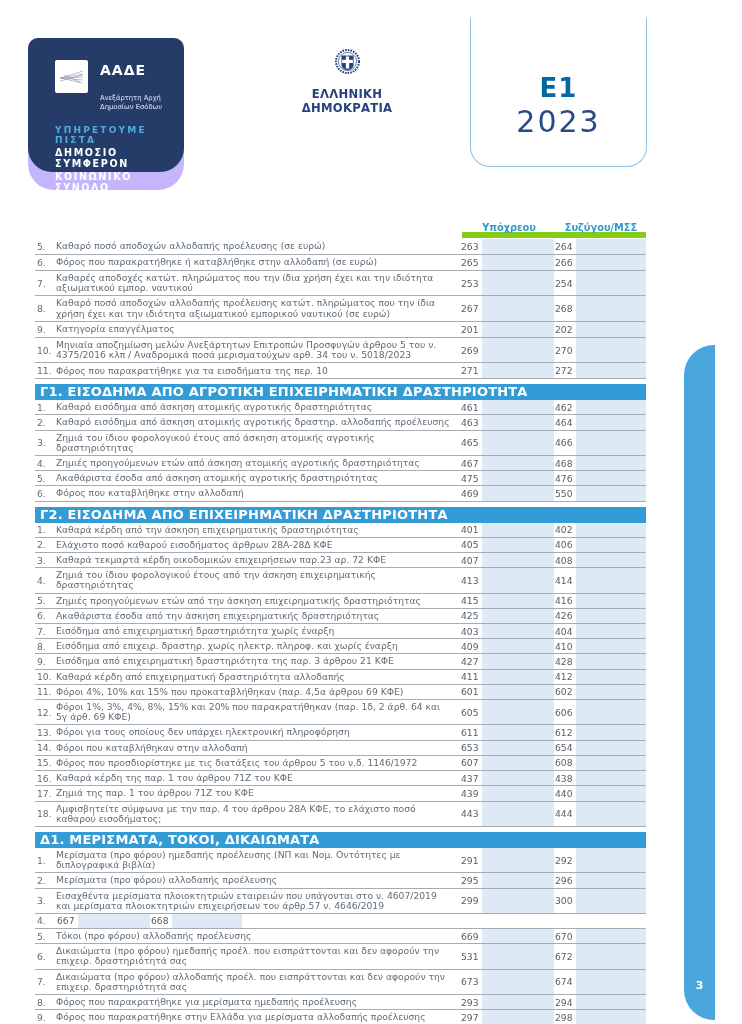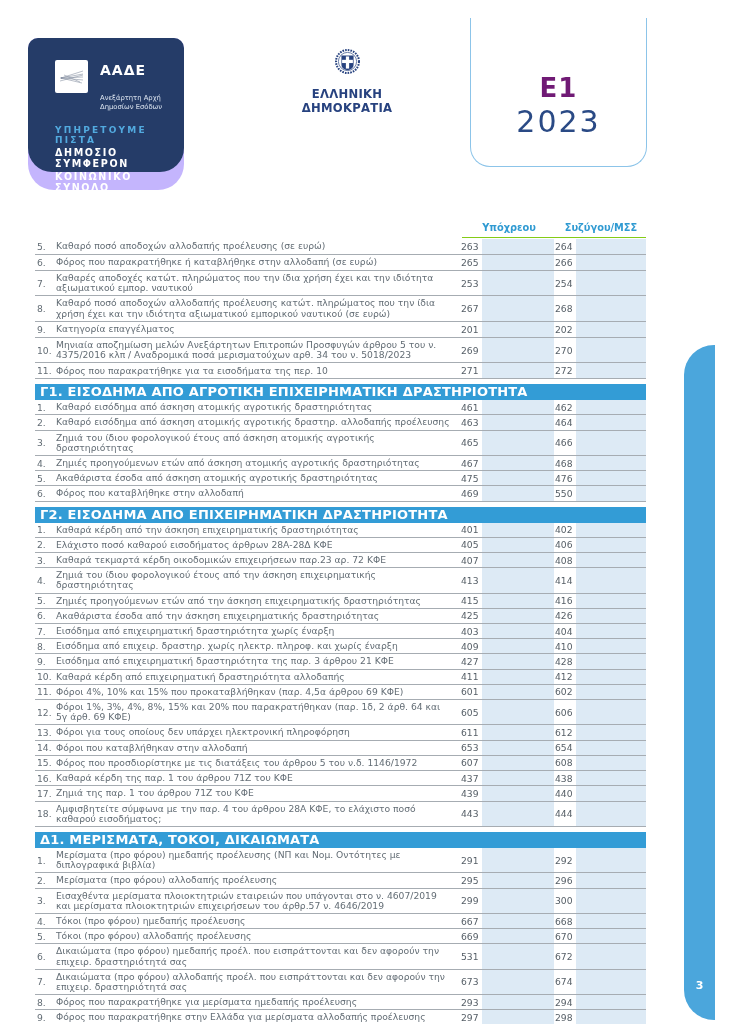--- a/index.html
+++ b/index.html
@@ -35,28 +35,28 @@
   .republic { position:absolute; left:270px; top:48px; width:154px; text-align:center; }
   .republic-title { font-size:11.6px; font-weight:bold; color:#27427F; letter-spacing:0.3px; margin-top:8px; }
 
   
   .form-box {
     position:absolute; left:470px; top:18px; width:177px; height:149px;
     border-left:1.5px solid #8CC4E9; border-right:1.5px solid #8CC4E9; border-bottom:1.5px solid #8CC4E9;
     border-radius:0 0 20px 20px;
     display:flex; flex-direction:column; align-items:center; justify-content:center; padding-top:28px;
   }
-  .form-code { font-size:26px; font-weight:bold; color:#701a75; letter-spacing:1px; }
+  .form-code { font-size:26px; font-weight:bold; color:#0369a1; letter-spacing:1px; }
   .form-year { font-size:30px; font-weight:400; color:#2A4A85; letter-spacing:2px; margin-top:1px; }
 
   
   .col-head {
     position:absolute; top:222px; height:16px; text-align:center;
     font-size:9.8px; font-weight:bold; color:#2F9AD2;
-    border-bottom:1px solid #84cc16;
+    border-bottom:6px solid #84cc16;
   }
   .col-head.left { left:462px; width:94px; }
   .col-head.right { left:556px; width:90px; }
 
   
   .table { position:absolute; left:35px; top:239px; width:611px; }
   .sec-bar {
     height:16px; background:#339CD6; color:#ffffff; font-weight:bold;
     font-size:13px; line-height:16px; padding-left:5px; letter-spacing:0.2px;
     margin-top:5px;
@@ -420,21 +420,20 @@
       <div class="row">
         <div class="num">3.</div>
         <div class="lbl">Εισαχθέντα μερίσματα πλοιοκτητριών εταιρειών που υπάγονται στο ν. 4607/2019 και μερίσματα πλοιοκτητριών επιχειρήσεων του άρθρ.57 ν. 4646/2019</div>
         <div class="code">299</div>
         <div class="band b1"></div>
         <div class="code">300</div>
         <div class="band b2"></div>
       </div>
       <div class="row">
         <div class="num">4.</div>
-        <div class="lbl">Τόκοι (προ φόρου) ημεδαπής προέλευσης</div>
         <div class="code">667</div>
         <div class="band b1"></div>
         <div class="code">668</div>
         <div class="band b2"></div>
       </div>
       <div class="row">
         <div class="num">5.</div>
         <div class="lbl">Τόκοι (προ φόρου) αλλοδαπής προέλευσης</div>
         <div class="code">669</div>
         <div class="band b1"></div>

